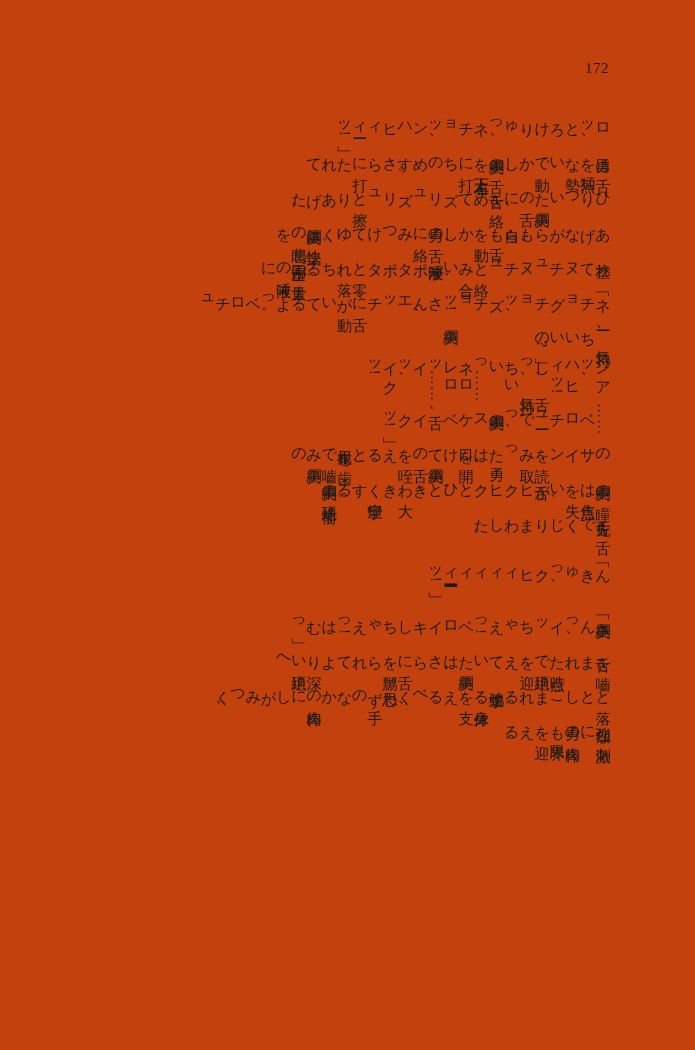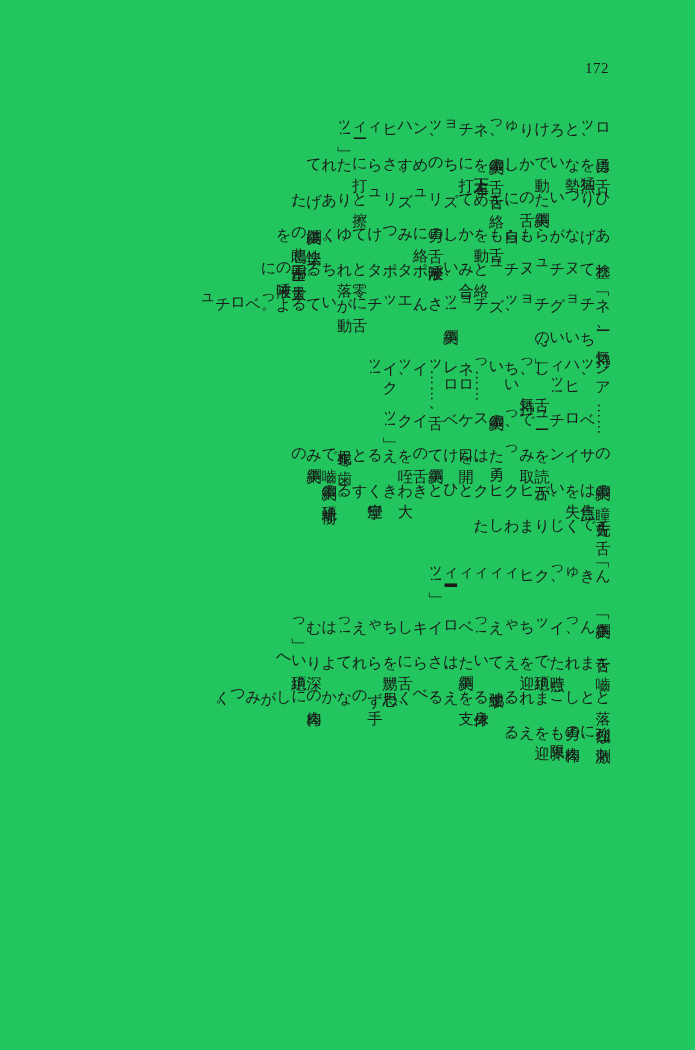--- a/index.html
+++ b/index.html
@@ -4,21 +4,21 @@
 <style>
   html, body {
     margin: 0;
     padding: 0;
     background: #ffffff;
   }
   .page {
     position: relative;
     width: 695px;
     height: 1050px;
-    background: #22c55e;
+    background: #c2410c;
     overflow: hidden;
     font-family: "Liberation Serif", "DejaVu Serif", serif;
     color: #1a1a1a;
   }
   .page-number {
     position: absolute;
     top: 60px;
     right: 86px;
     font-size: 15px;
     letter-spacing: 0.5px;

